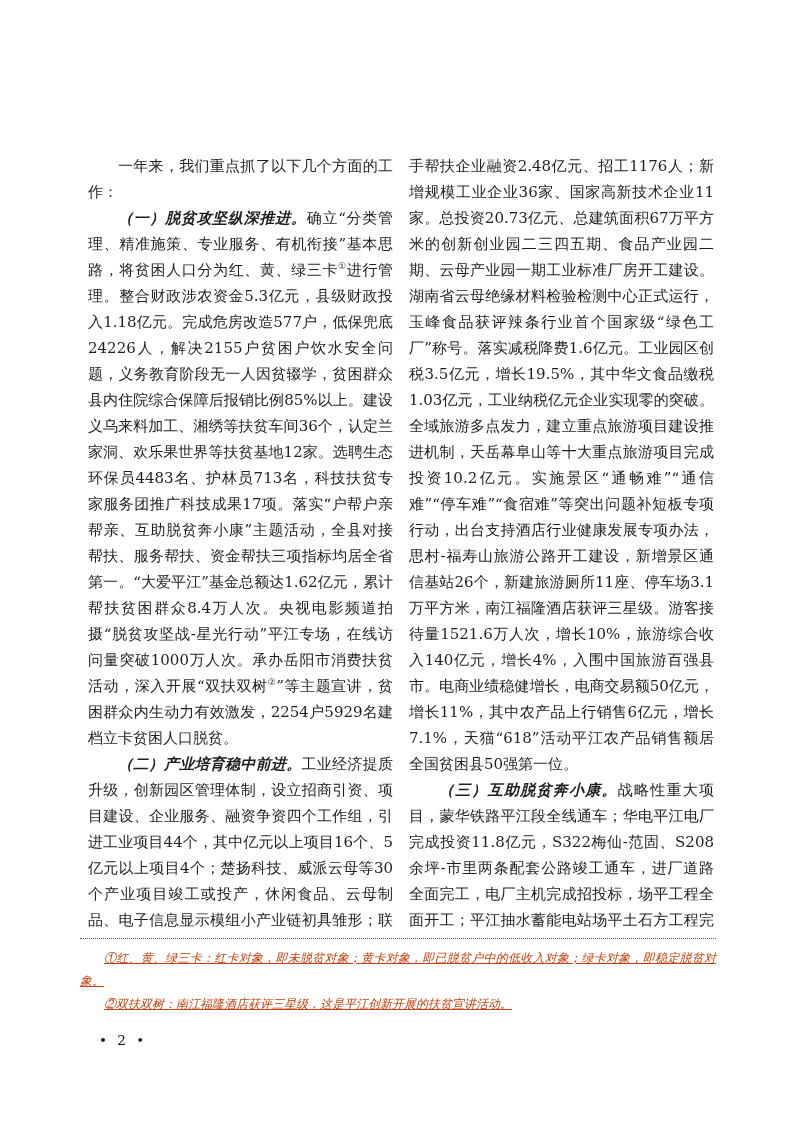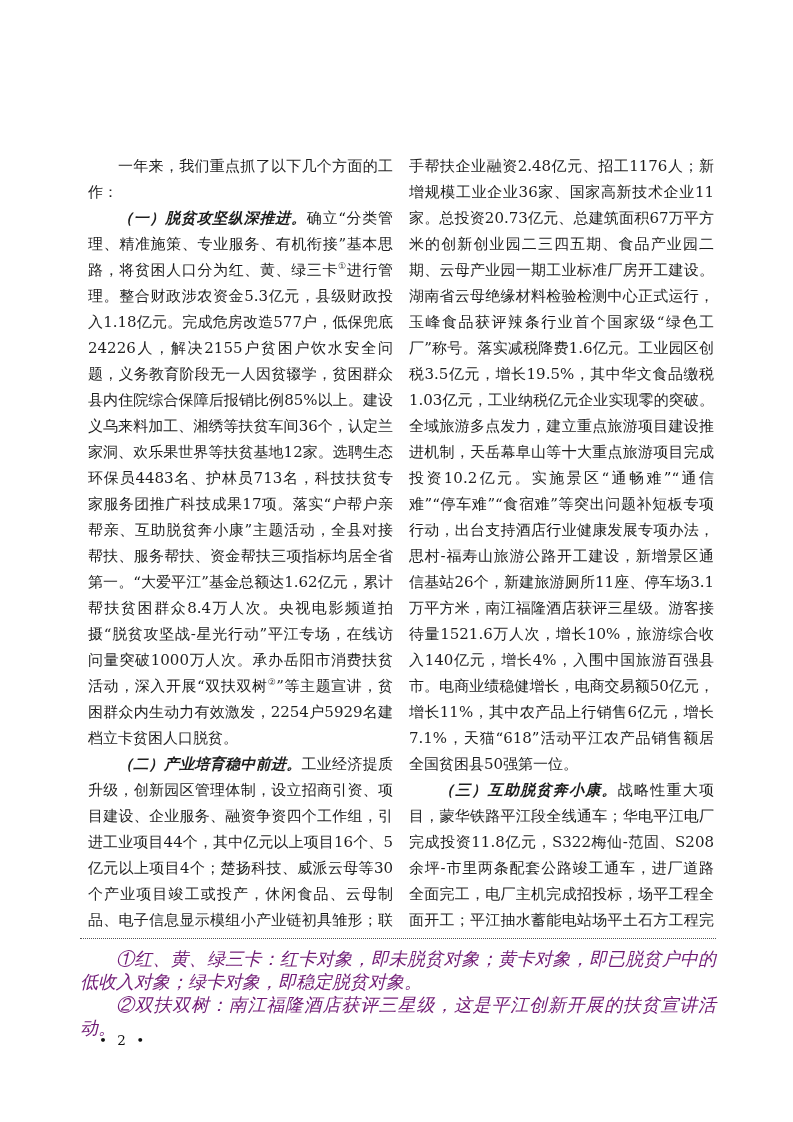--- a/index.html
+++ b/index.html
@@ -52,25 +52,26 @@
     top: 906px;
     width: 636px;
     height: 0;
     border-top: 1px dotted #555;
   }
   .footnotes {
     position: absolute;
     left: 80px;
     top: 915px;
     width: 636px;
-    font-size: 18px;
+    font-size: 12px;
     line-height: 23px;
     text-align: justify;
     font-style: italic;
-    color: #701a75;
+    color: #c2410c;
+    text-decoration: underline;
   }
   .footnote {
     margin: 0;
     text-indent: 2em;
   }
   .page-number {
     position: absolute;
     left: 99px;
     top: 1000px;
     font-size: 13.5px;

